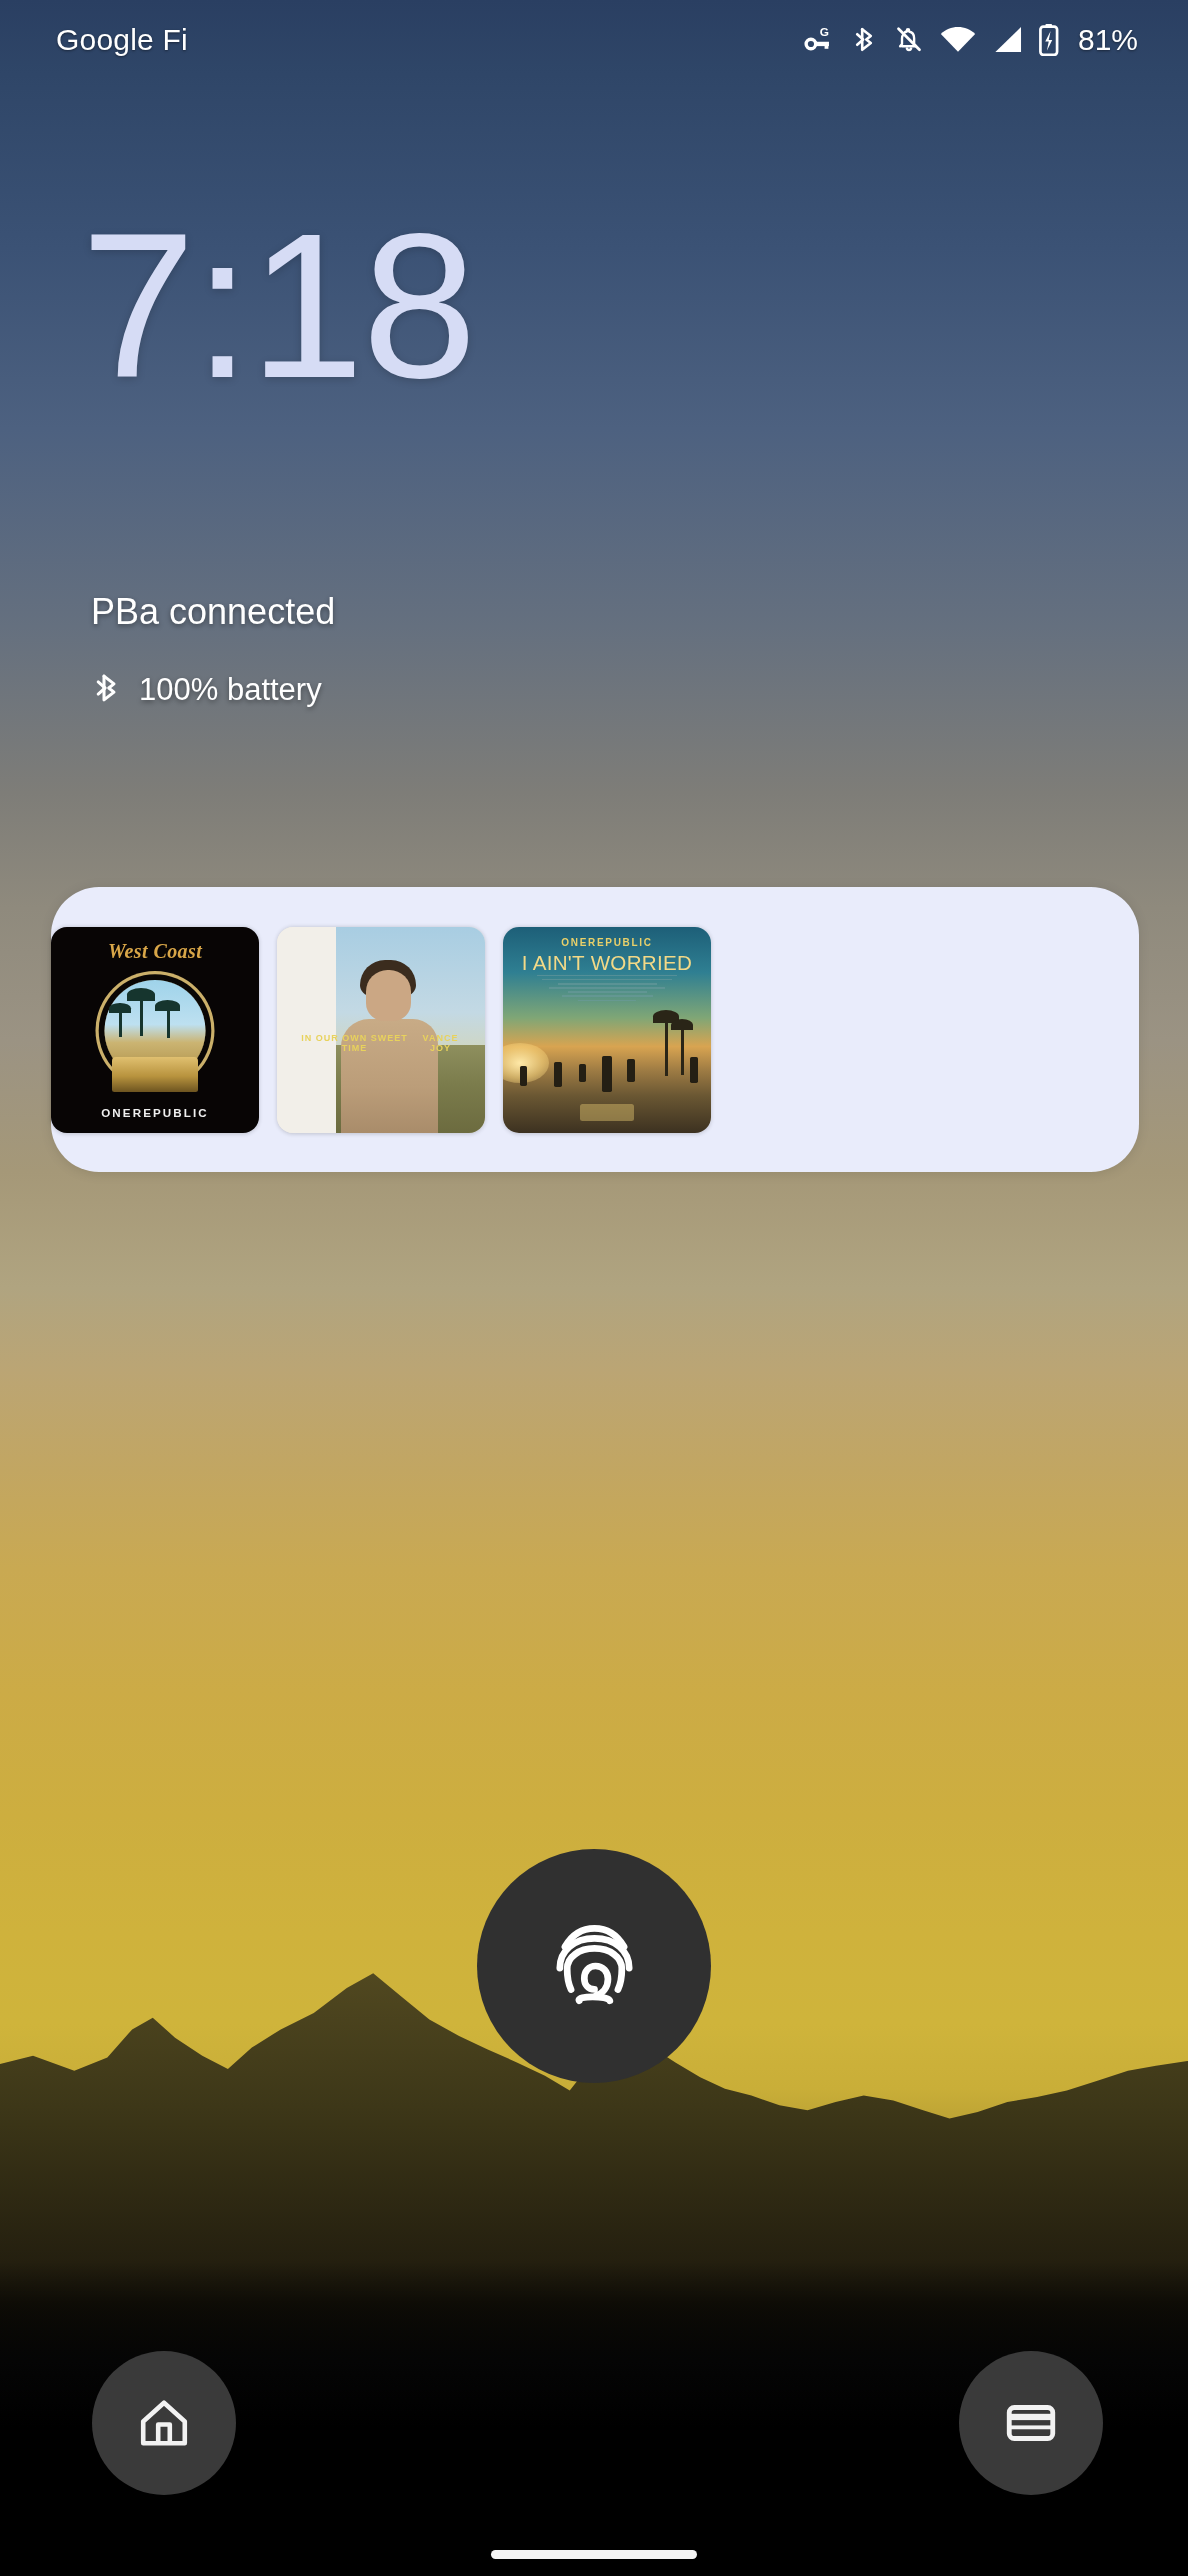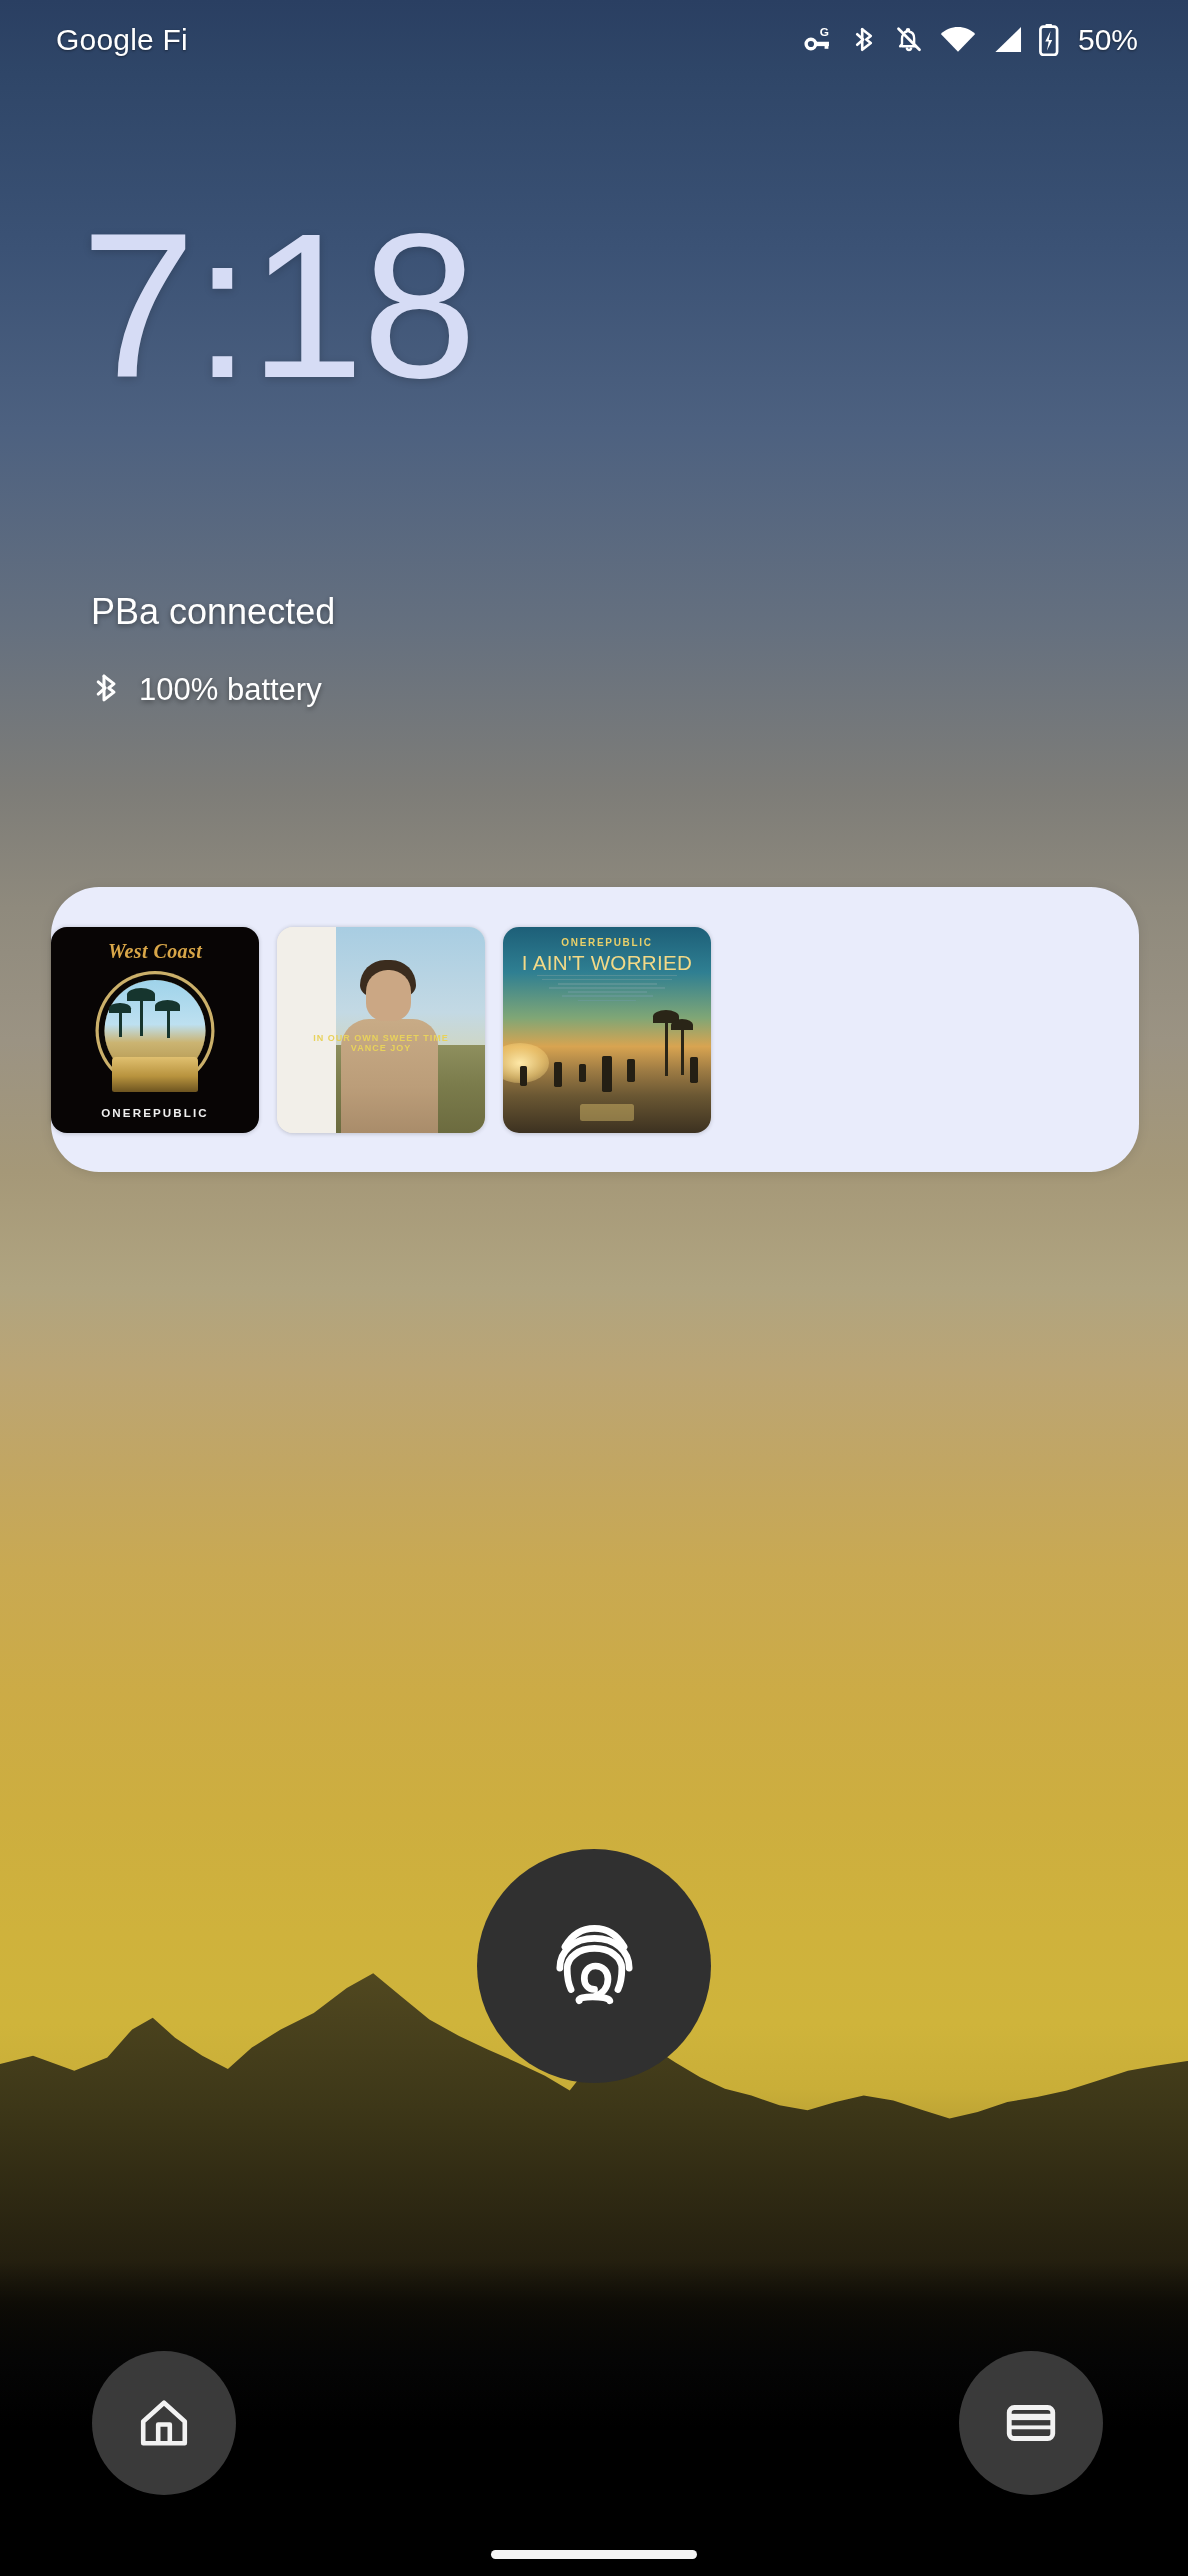--- a/index.html
+++ b/index.html
@@ -167,21 +167,21 @@
     background:#cba784;
   }
   .alb2 .person-hair {
     position:absolute; left:83px; top:33px; width:56px; height:36px;
     border-radius:26.4px 26.4px 11.6px 11.6px;
     background:#3b2c1e;
   }
   .alb2 .cap {
     position:absolute; left:0; top:106px; width:100%; text-align:center;
     font-size:9px; color:#e8d25c; letter-spacing:1px; font-weight:700;
-    display:flex; justify-content:space-between; padding:0 18px;flex-direction:column;
+    display:flex; justify-content:space-between; padding:0 18px;
   }
 
   
   .alb3 {
     background:linear-gradient(to bottom,
       #1d5f78 0%, #2f7f92 22%, #7fa676 44%,
       #d8a451 58%, #9c7a43 70%, #6a5733 82%, #3c3120 100%);
   }
   .alb3 .band {
     position:absolute; top:10.7px; left:0; width:100%; text-align:center;
@@ -308,21 +308,21 @@
       </span>
 
       <span class="si">
         <svg width="21.5" height="33" viewBox="0 0 16 24">
           <rect x="5.5" y="0.4" width="5" height="2" rx="0.8" fill="#fff"></rect>
           <rect x="1.8" y="2.4" width="12.4" height="21" rx="2.2" fill="none" stroke="#fff" stroke-width="2"></rect>
           <path d="M9.4 5.6 L5.4 13.4 H8 L6.6 20.4 L10.6 12.4 H8 Z" fill="#fff"></path>
         </svg>
       </span>
 
-      <span id="battery-pct">50%</span>
+      <span id="battery-pct">81%</span>
     </div>
   </div>
 
   <div id="clock">7:18</div>
 
   <div id="notif-title">PBa connected</div>
   <div id="notif-row">
     <span>
       <svg width="30" height="36" viewBox="0 0 20 26">
         <path d="M7.2 13 L2.2 8.6 M7.2 13 L2.2 17.4" stroke="#fff" stroke-width="2.2" stroke-linecap="round" fill="none"></path>

